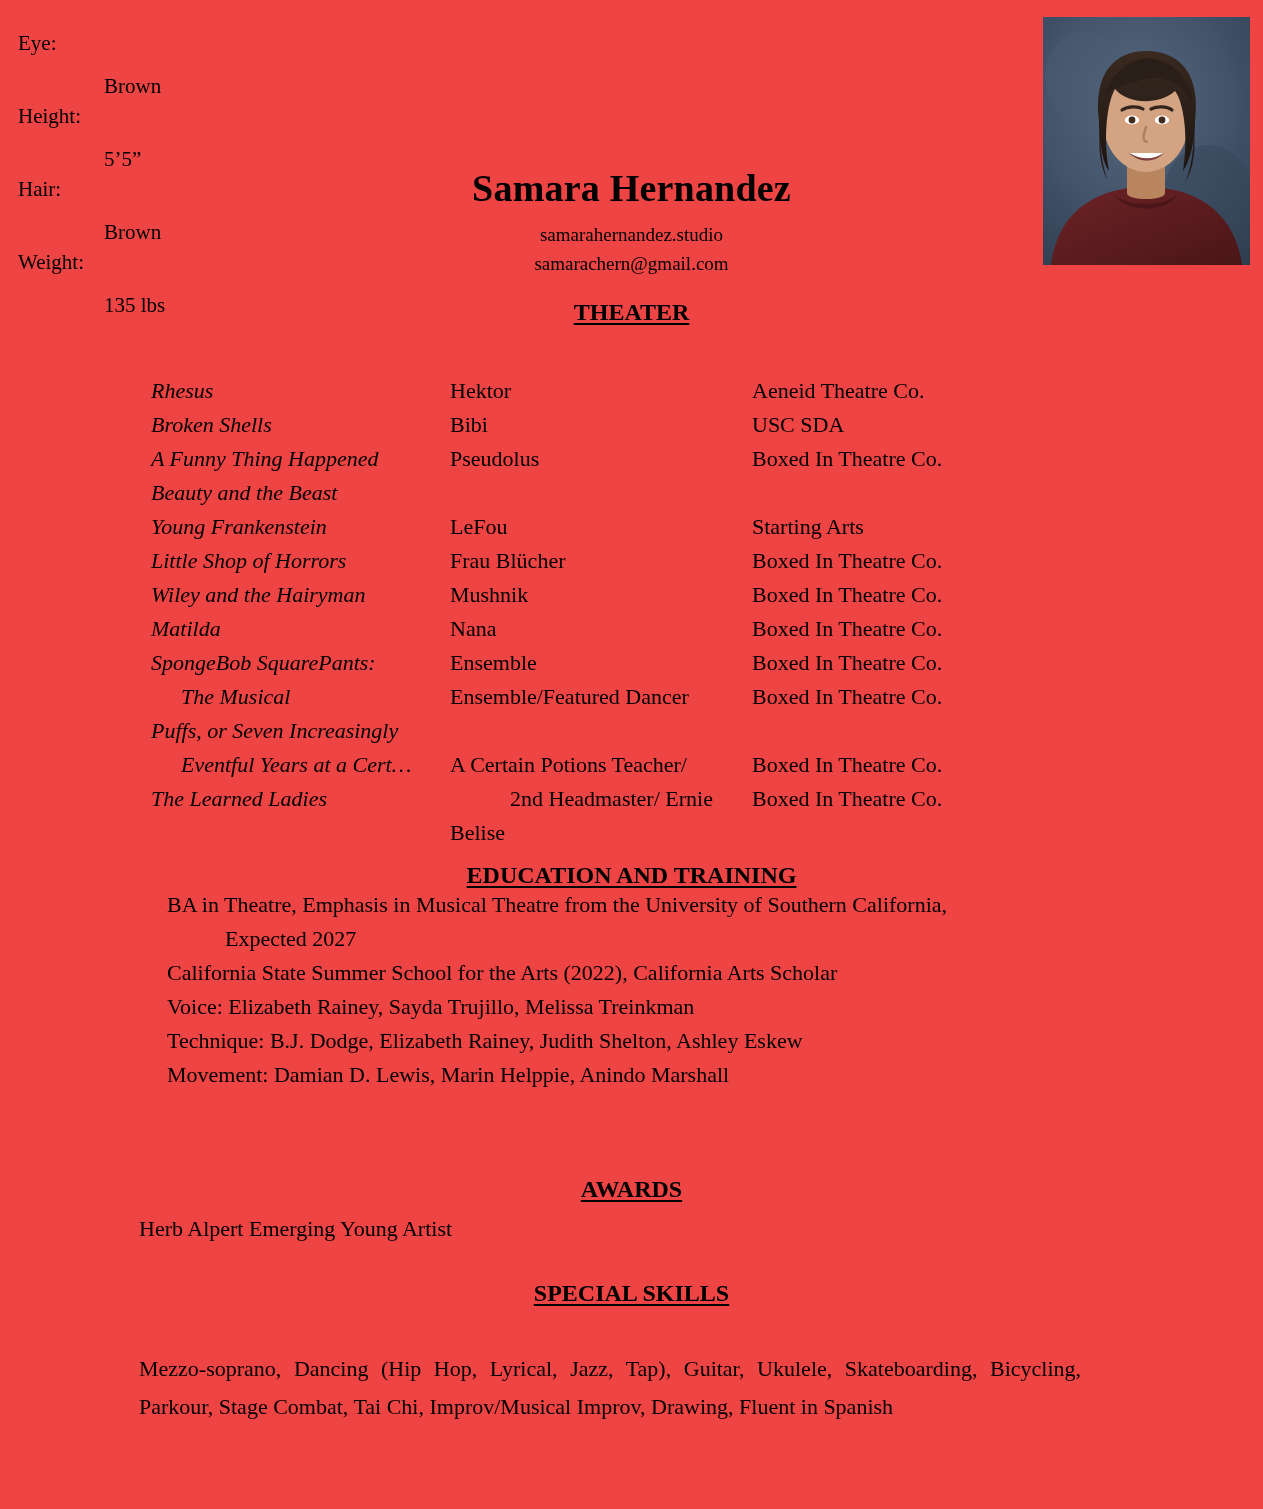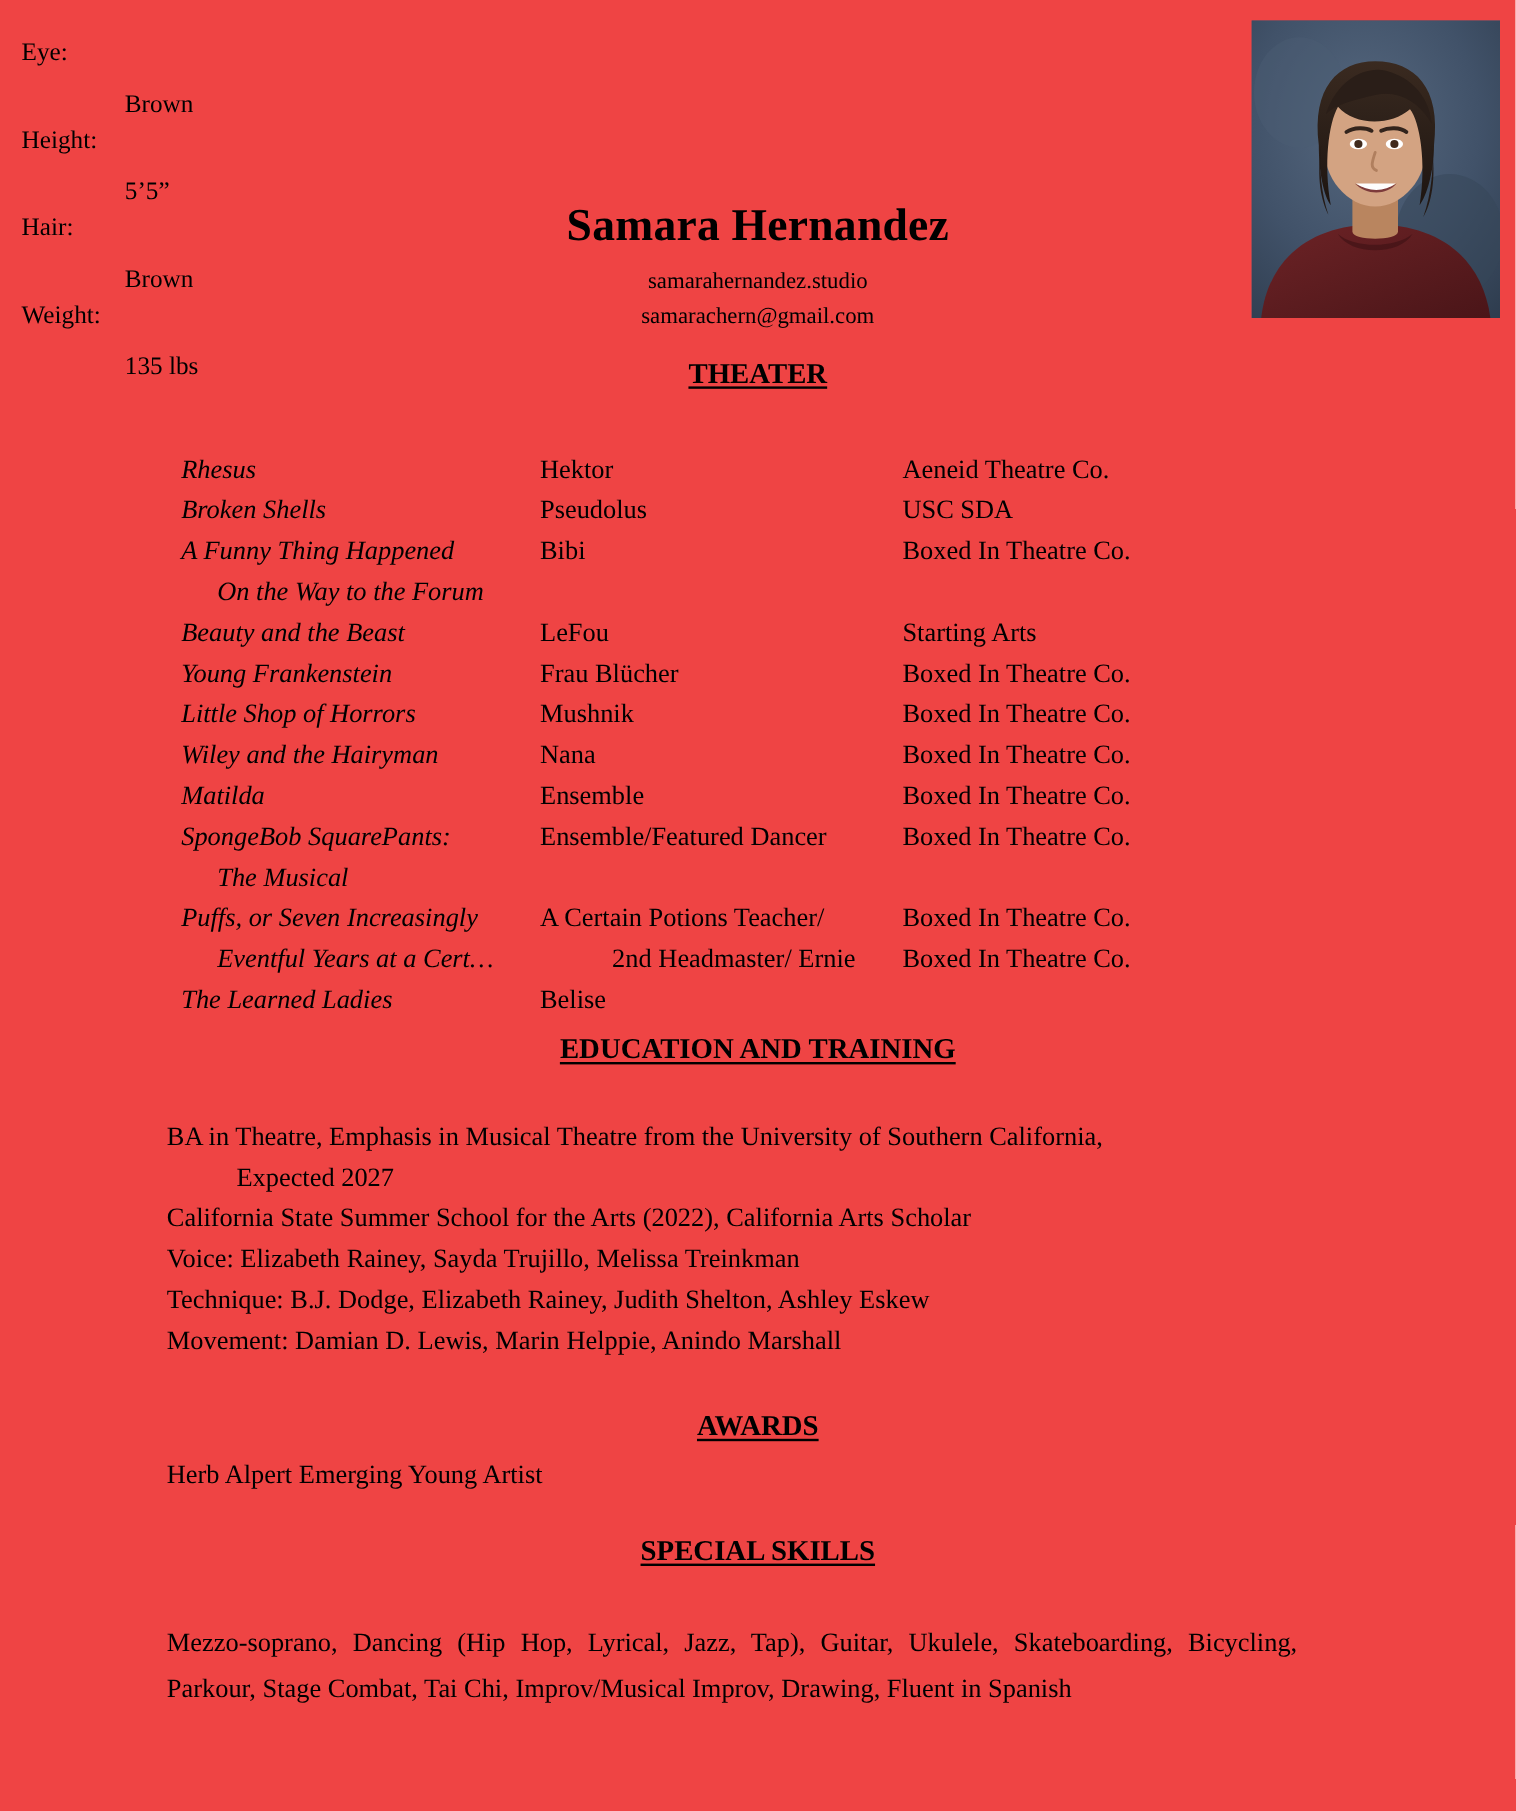--- a/index.html
+++ b/index.html
@@ -133,21 +133,21 @@
     text-align: center;
   }
 
   
   .block {
     position: absolute;
     left: 139px;
     font-size: 22px;
     line-height: 34px;
   }
-  #education-block { top: 930px; width: 945px; }
+  #education-block { top: 888px; width: 945px; margin-left: 28px; }
   #awards-block    { top: 1212px; width: 900px; }
   #skills-block {
     top: 1350px;
     width: 942px;
     text-align: justify;
     line-height: 38px;
   }
   .edu-line {
     white-space: nowrap;
   }
@@ -237,34 +237,34 @@
   </div>
 
   <div class="section-heading" id="heading-theater">
     <span>THEATER</span>
   </div>
 
   <div class="theater">
     <div class="col col-shows" id="col-shows">
         <div class="entry"><span>Rhesus</span></div>
         <div class="entry"><span>Broken Shells</span></div>
-        <div class="entry"><span>A Funny Thing Happened</span><span class="cont">On the Way to the Forum</span></div>
+        <div class="entry"><span>A Funny Thing Happened</span></div>
         <div class="entry"><span>Beauty and the Beast</span></div>
         <div class="entry"><span>Young Frankenstein</span></div>
         <div class="entry"><span>Little Shop of Horrors</span></div>
         <div class="entry"><span>Wiley and the Hairyman</span></div>
         <div class="entry"><span>Matilda</span></div>
         <div class="entry"><span>SpongeBob SquarePants:</span><span class="cont">The Musical</span></div>
         <div class="entry"><span>Puffs, or Seven Increasingly</span><span class="cont">Eventful Years at a Cert…</span></div>
         <div class="entry"><span>The Learned Ladies</span></div>
       </div>
     <div class="col col-roles" id="col-roles">
         <div class="entry"><span>Hektor</span></div>
+        <div class="entry"><span>Bibi</span></div>
         <div class="entry"><span>Pseudolus</span></div>
-        <div class="entry"><span>Bibi</span></div>
         <div class="spacer"></div>
         <div class="entry"><span>LeFou</span></div>
         <div class="entry"><span>Frau Blücher</span></div>
         <div class="entry"><span>Mushnik</span></div>
         <div class="entry"><span>Nana</span></div>
         <div class="entry"><span>Ensemble</span></div>
         <div class="entry"><span>Ensemble/Featured Dancer</span></div>
         <div class="spacer"></div>
         <div class="entry"><span>A Certain Potions Teacher/</span><span class="cont">2nd Headmaster/ Ernie</span></div>
         <div class="entry"><span>Belise</span></div>

